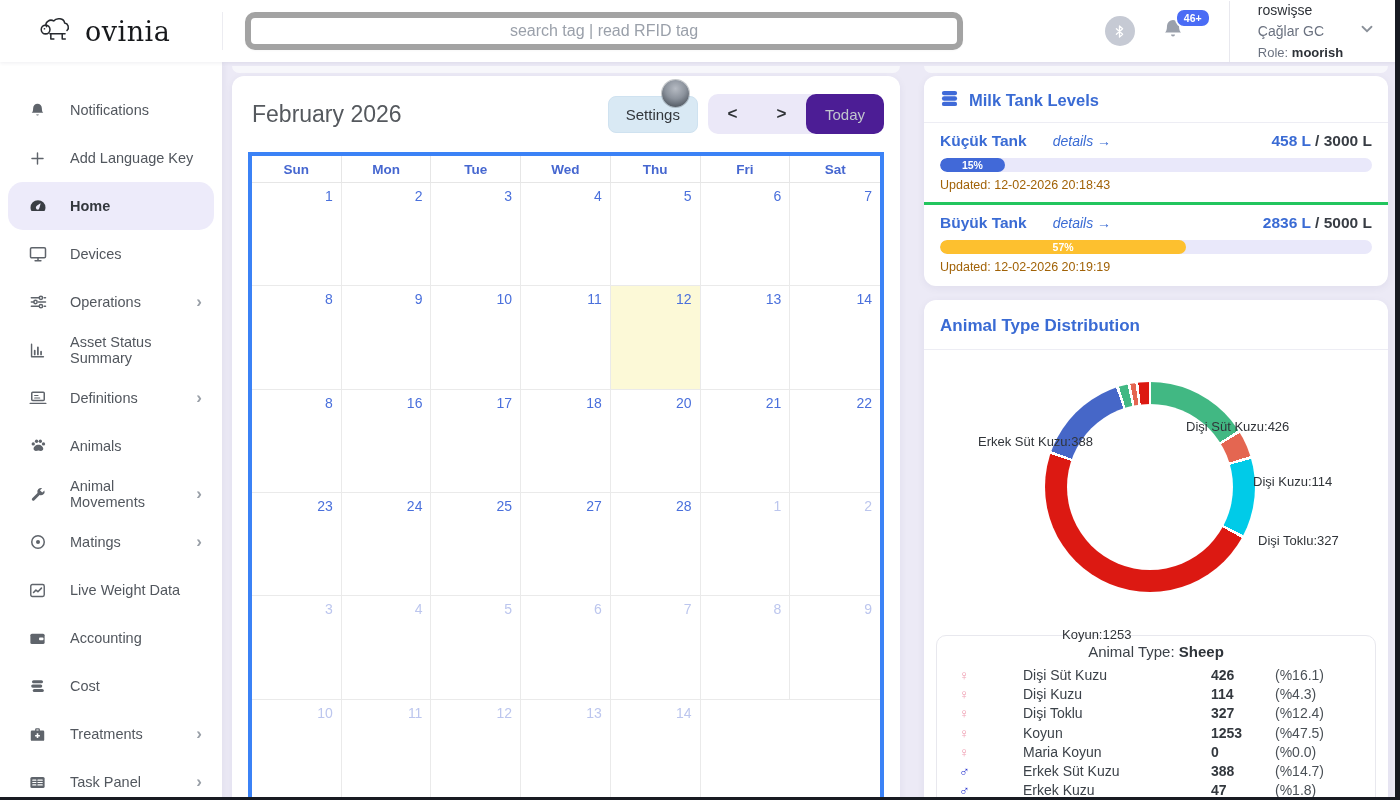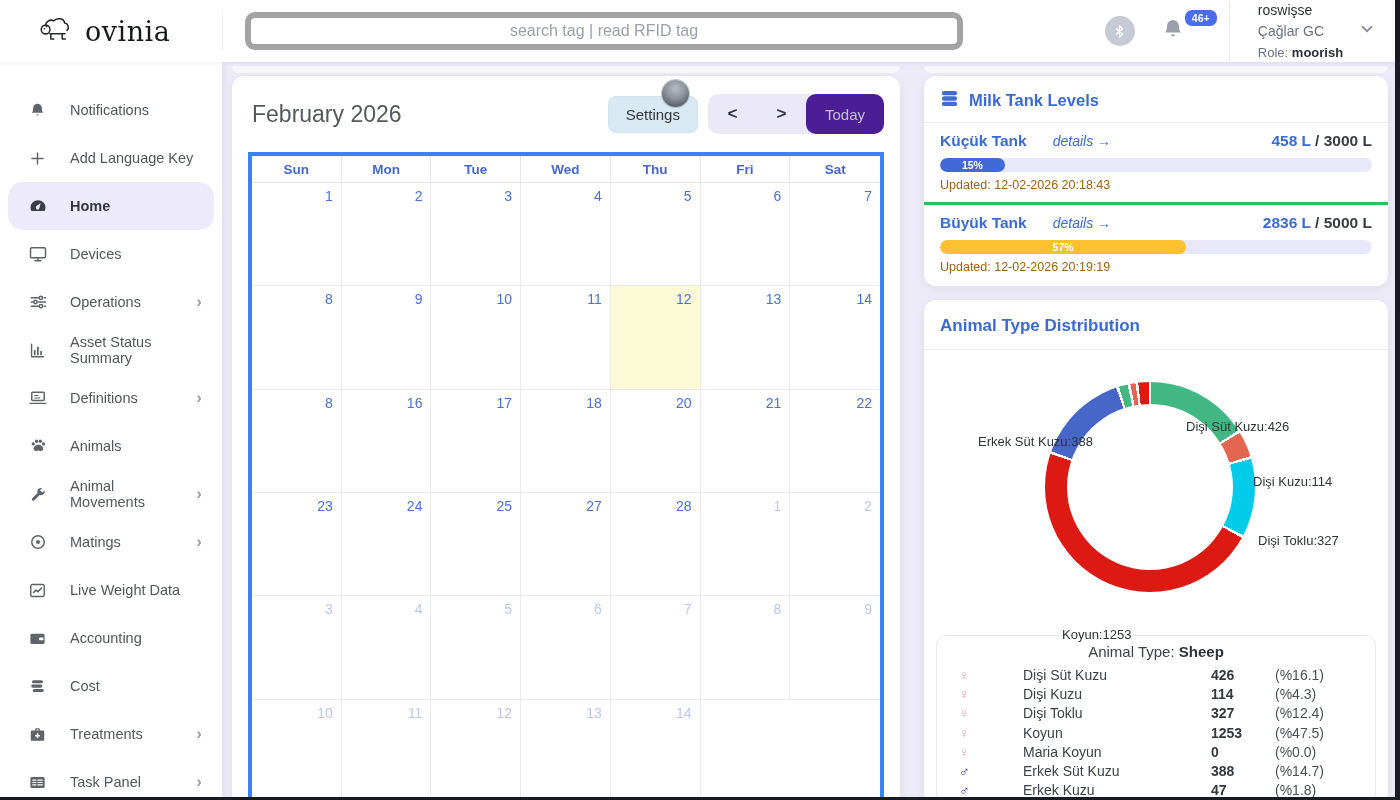--- a/index.html
+++ b/index.html
@@ -14,21 +14,21 @@
   .hdr-div { width:1px; height:38px; background:#ececf1; }
   .search-wrap { margin-left:22px; }
   .search-input { width:718px; height:38px; border:6px solid #a3a3a3; border-radius:10px; background:#fff;
                   font-size:16px; color:#55595f; text-align:center; outline:none;
                   box-shadow:0 1px 2px rgba(0,0,0,.03); font-family:"Liberation Sans",sans-serif;}
   .search-input::placeholder { color:#9aa0aa; }
   .hdr-right { margin-left:auto; display:flex; align-items:center; padding-right:24px; }
   .bt-circle { width:30px; height:30px; border-radius:50%; background:#c6cad4; display:flex;
                align-items:center; justify-content:center; }
   .bell-wrap { position:relative; margin-left:26px; margin-right:22px; }
-  .badge { position:absolute; top:-9px; left:22px; background:#4a6cf5; color:#fff; font-size:10.5px;
+  .badge { position:absolute; top:-9px; left:14px; background:#4a6cf5; color:#fff; font-size:10.5px;
            font-weight:700; padding:2px 7px; border-radius:9px; border:2px solid #fff; }
   .user-block { display:flex; align-items:flex-start; gap:10px; margin-left:22px; padding-left:28px;
                 border-left:1px solid #e8e8ee; }
   .user-lines { font-size:14px; line-height:19px; }
   .u1 { color:#2d3137; }
   .u2 { color:#6b7280; display:flex; align-items:center; gap:34px;}
   .u3 { font-size:13px; color:#6b7280; }
   .u3 b { color:#2d3137; }
 
   

